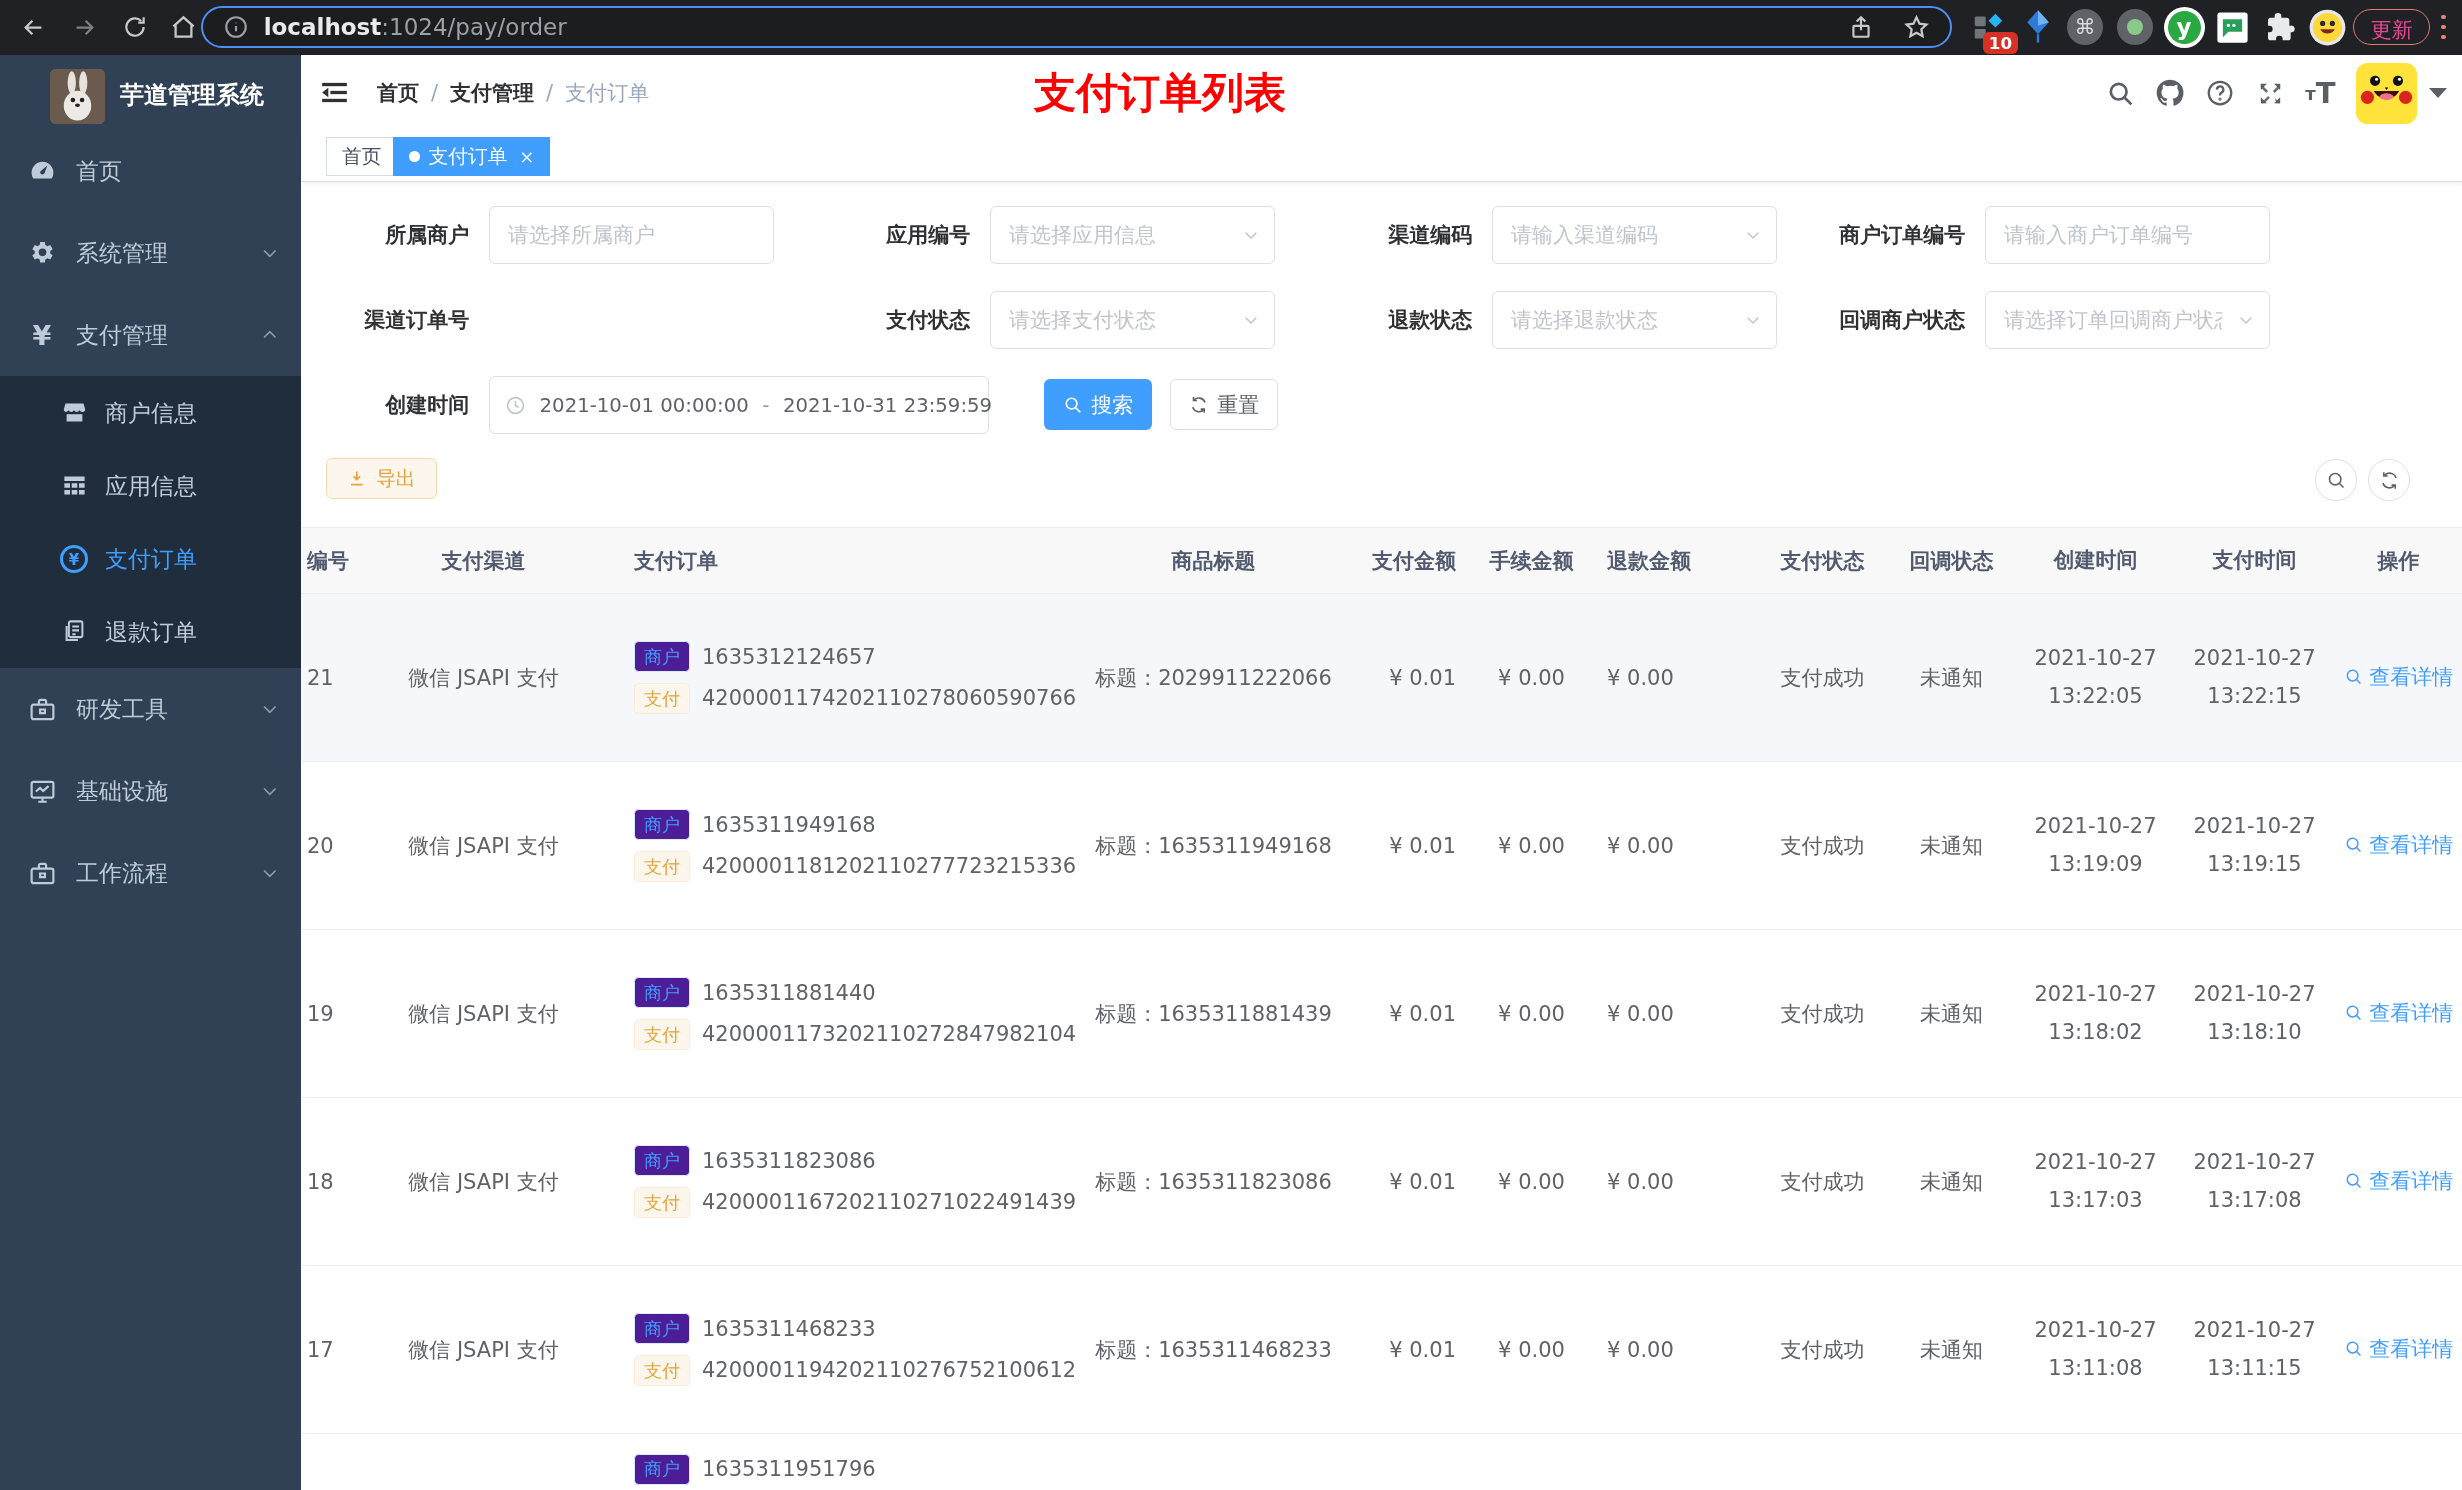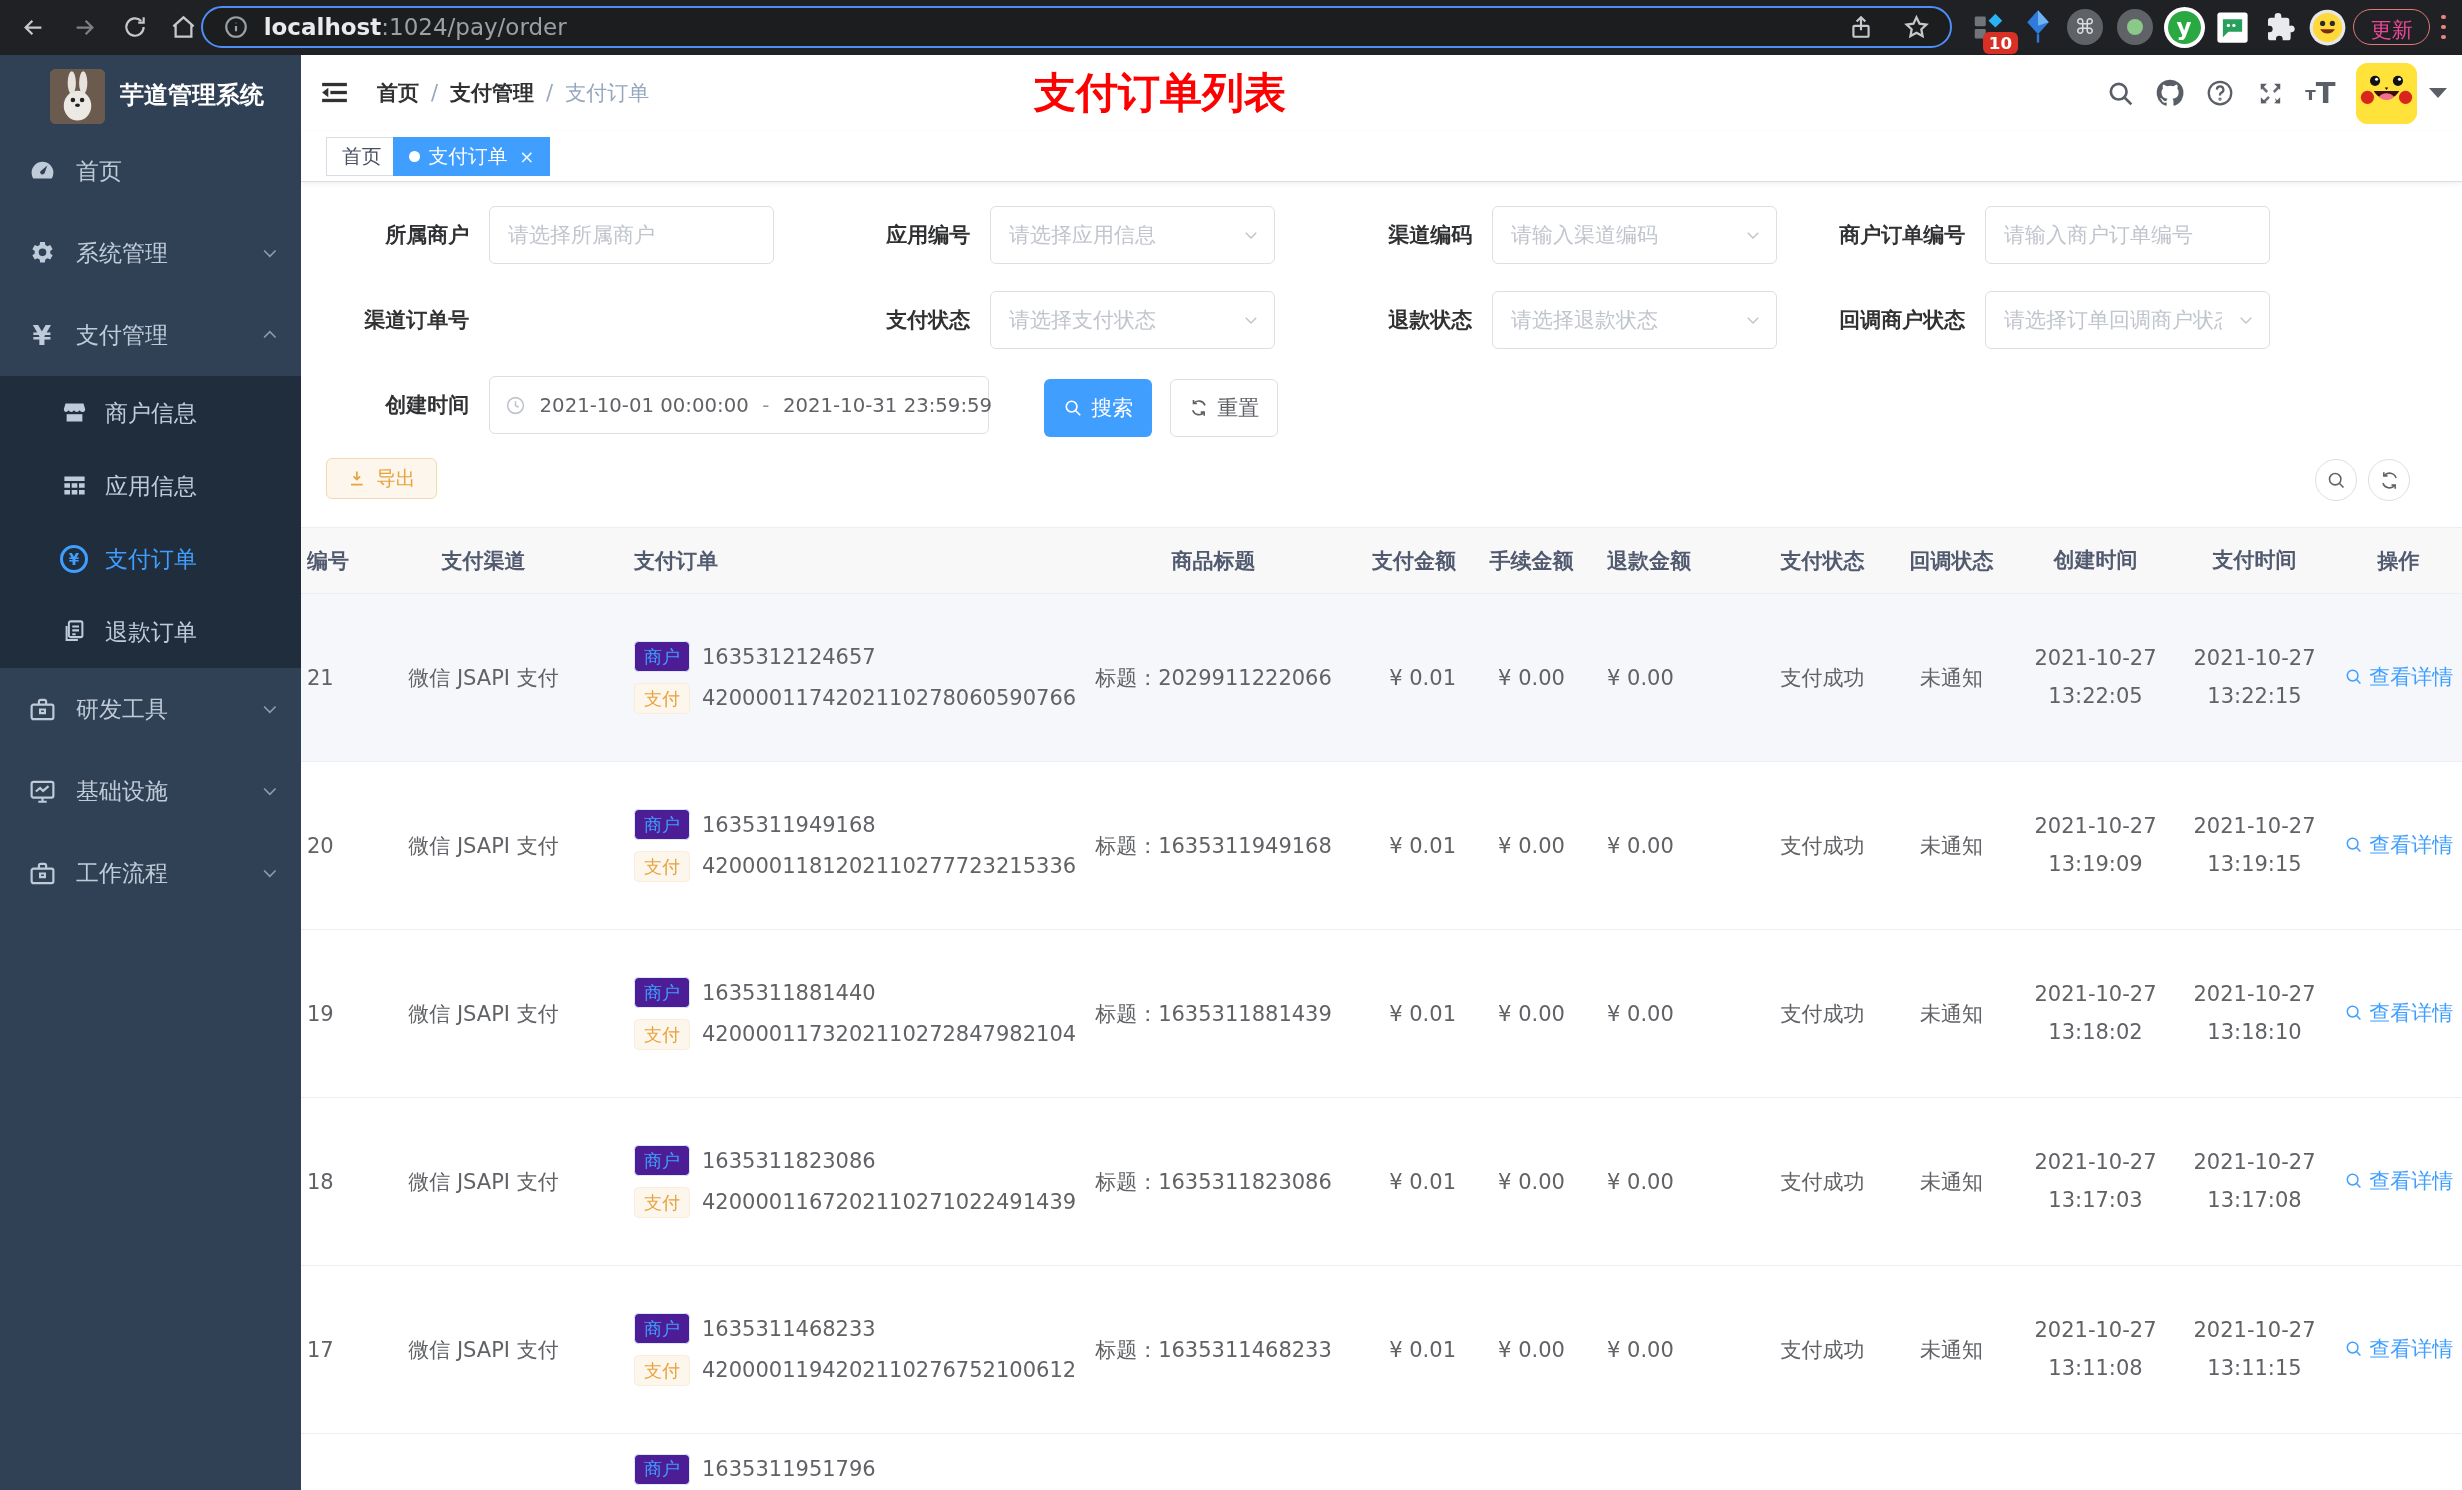--- a/index.html
+++ b/index.html
@@ -84,21 +84,21 @@
     background:#fff; display:flex; align-items:center; overflow:hidden; }
   .f-ctl input { border:0; outline:0; width:100%; font-size:21px; color:#606266; padding:0 18px;
     font-family:inherit; background:transparent; }
   .f-ctl input::placeholder { color:#c0c4cc; }
   .f-ctl.select input { padding-right:47px; }
   .sel-arrow { position:absolute; right:13.6px; top:50%; transform:translateY(-50%); color:#c0c4cc; }
   .c1 { left:21px; } .c2 { left:522px; } .c3 { left:1024px; } .c4 { left:1517px; }
   .r1 { top:24px; } .r2 { top:109px; } .r3 { top:194px; }
   .date-ctl { position:relative; width:500px; height:58px; border:0.8px solid #dcdfe6; border-radius:6px;
     display:flex; align-items:center; gap:13.6px; padding:0 15px; font-size:19.7px; color:#606266; white-space:nowrap; }
-  .btn { height:58px; border-radius:6px; font-size:21px; display:inline-flex; align-items:center;
+  .btn { height:51px; border-radius:6px; font-size:21px; display:inline-flex; align-items:center;
     justify-content:center; gap:9px; cursor:pointer; border:0.8px solid transparent; }
   .btn-search { position:absolute; left:743px; top:197px; width:108px; background:#409eff; color:#fff; }
   .btn-reset { position:absolute; left:869px; top:197px; width:108px; background:#fff; color:#606266;
     border-color:#dcdfe6; }
   .btn-export { position:absolute; left:25px; top:276px; width:111px; height:41px; background:#fdf6ec;
     color:#e6a23c; border-color:#f5dab1; font-size:19.7px; }
   .mini-circle { position:absolute; top:277px; width:42px; height:42px; border-radius:50%;
     border:0.8px solid #dcdfe6; background:#fff; display:flex; align-items:center; justify-content:center;
     color:#5f6368; cursor:pointer; }
   .mc1 { left:2014px; } .mc2 { left:2067px; }

